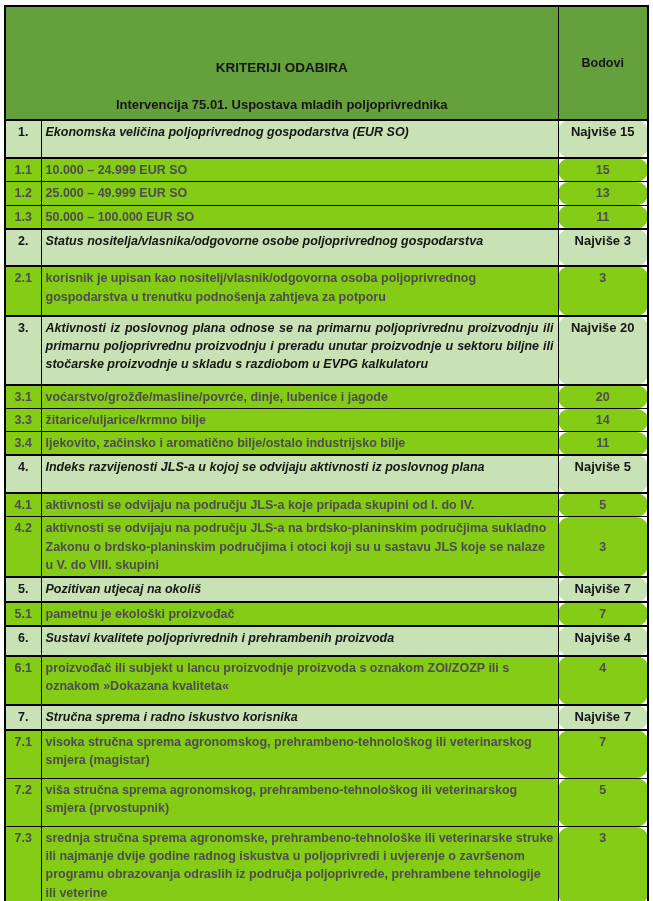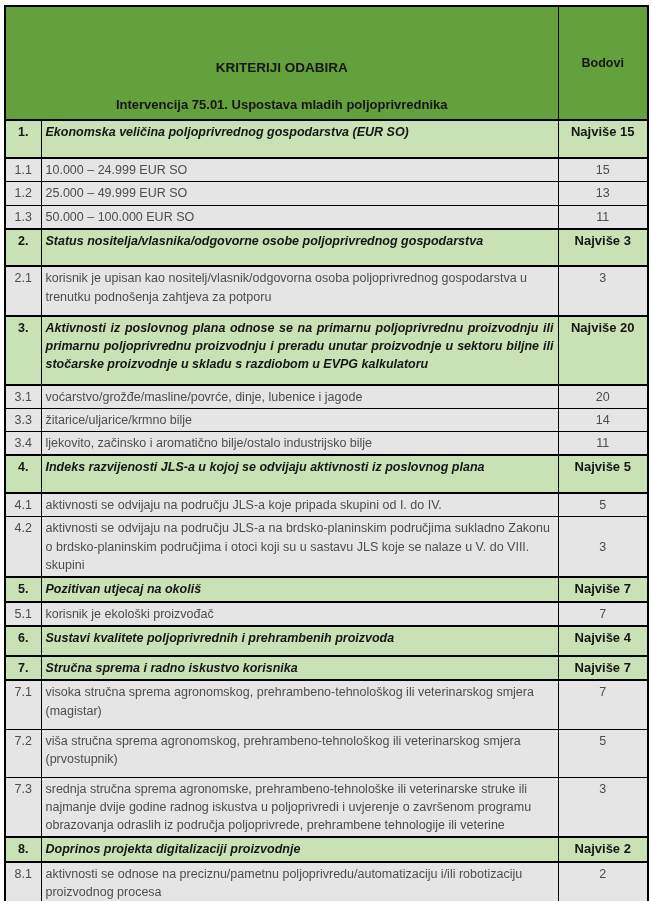--- a/index.html
+++ b/index.html
@@ -50,23 +50,23 @@
   
   tr.section td{
     background:var(--section-green);
     color:var(--heading);
     font-weight:bold;
     border-top:2px solid var(--border);
     border-bottom:2px solid var(--border);
   }
   tr.section td.desc{text-align:justify;font-style:italic;}
   
-  tr.item td{color:var(--item-gray);background:#e5e5e5;}
+  tr.item td{color:var(--item-gray);background:#84cc16;font-weight:bold;}
   td.num{text-align:center;padding-left:1px;padding-right:1px;}
-  td.points{text-align:center;}
+  td.points{text-align:center;border-radius:12px;}
   tr.section td.points{font-size:13px;}
   
   tr[data-num="1."] td,tr[data-num="2."] td,tr[data-num="4."] td{padding-bottom:15px;}
   tr[data-num="3."] td{padding-bottom:11px;}
   tr[data-num="6."] td{padding-bottom:7px;}
   tr[data-num="2.1"] td,tr[data-num="6.1"] td,tr[data-num="7.1"] td,
   tr[data-num="7.2"] td,tr[data-num="8.1"] td{padding-bottom:9px;}
   tr[data-num="4.2"] td.points{vertical-align:middle;}
   tr[data-num="5."] td,tr[data-num="7."] td,tr[data-num="8."] td{padding-bottom:2px;}
 </style>
@@ -154,28 +154,33 @@
         <td class="desc">aktivnosti se odvijaju na području JLS-a na brdsko-planinskim područjima sukladno Zakonu o brdsko-planinskim područjima i otoci koji su u sastavu JLS koje se nalaze u V. do VIII. skupini</td>
         <td class="points">3</td>
       </tr>
       <tr class="section" data-num="5.">
         <td class="num">5.</td>
         <td class="desc">Pozitivan utjecaj na okoliš</td>
         <td class="points">Najviše 7</td>
       </tr>
       <tr class="item" data-num="5.1">
         <td class="num">5.1</td>
-        <td class="desc">korisnik je ekološki proizvođač</td>
+        <td class="desc">pametnu je ekološki proizvođač</td>
         <td class="points">7</td>
       </tr>
       <tr class="section" data-num="6.">
         <td class="num">6.</td>
         <td class="desc">Sustavi kvalitete poljoprivrednih i prehrambenih proizvoda</td>
         <td class="points">Najviše 4</td>
       </tr>
+      <tr class="item" data-num="6.1">
+        <td class="num">6.1</td>
+        <td class="desc">proizvođač ili subjekt u lancu proizvodnje proizvoda s oznakom ZOI/ZOZP ili s oznakom »Dokazana kvaliteta«</td>
+        <td class="points">4</td>
+      </tr>
       <tr class="section" data-num="7.">
         <td class="num">7.</td>
         <td class="desc">Stručna sprema i radno iskustvo korisnika</td>
         <td class="points">Najviše 7</td>
       </tr>
       <tr class="item" data-num="7.1">
         <td class="num">7.1</td>
         <td class="desc">visoka stručna sprema agronomskog, prehrambeno-tehnološkog ili veterinarskog smjera (magistar)</td>
         <td class="points">7</td>
       </tr>

